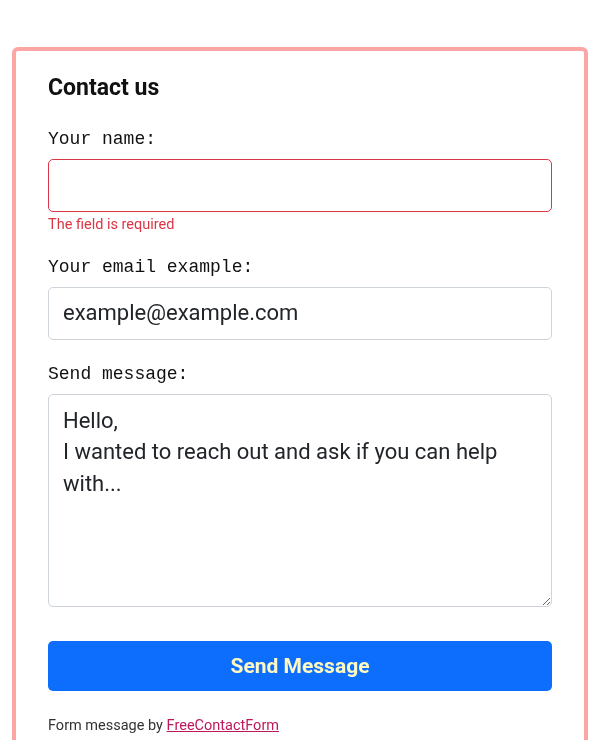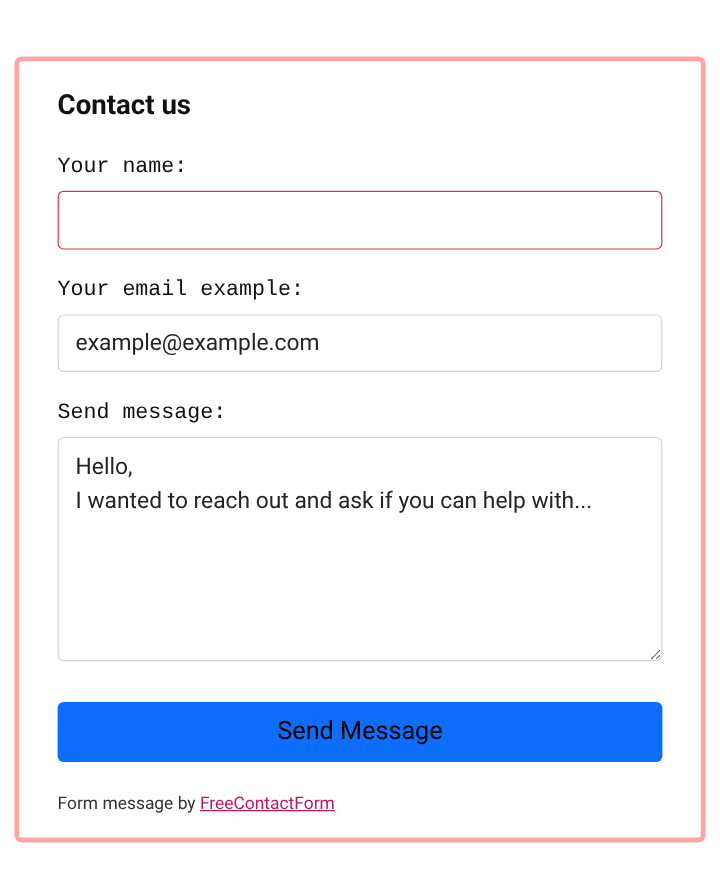--- a/index.html
+++ b/index.html
@@ -32,21 +32,21 @@
       display: block;
       font-size: 18px;
       color: #111;
       margin-bottom: 10px;
       font-weight: 400;
       font-family: Liberation Mono, monospace;
     }
     .input {
       width: 100%;
       padding: 10px 14px;
-      font-size: 19px;
+      font-size: 22px;
       border: 1px solid #ced4da;
       border-radius: 5px;
       color: #212529;
       font-family: inherit;
       line-height: 1.4;
     }
     .input.error {
       border-color: #dc3545;
     }
     .error-text {
@@ -55,24 +55,24 @@
       margin-top: 4px;
     }
     textarea.input {
       resize: vertical;
       min-height: 150px;
       line-height: 1.45;
     }
     .submit-btn {
       width: 100%;
       background: #0d6efd;
-      color: #000000;
+      color: #fef9c3;
       border: none;
       font-size: 21px;
-      font-weight: 400;
+      font-weight: 700;
       padding: 13px 0;
       border-radius: 5px;
       cursor: pointer;
       margin-top: 6px;
       margin-bottom: 26px;
       font-family: inherit;
     }
     .footer {
       font-size: 14.5px;
       color: #333;
@@ -84,20 +84,21 @@
   </style>
 </head>
 <body>
 
 <div class="card">
   <h2 class="title">Contact us</h2>
 
   <div class="form-group">
     <label class="label">Your name:</label>
     <input type="text" class="input error" value="" style="">
+    <div class="error-text">The field is required</div>
   </div>
 
   <div class="form-group">
     <label class="label">Your email example:</label>
     <input type="text" class="input" value="example@example.com" style="">
   </div>
 
   <div class="form-group">
     <label class="label">Send message:</label>
     <textarea class="input" rows="6" style="">Hello,

